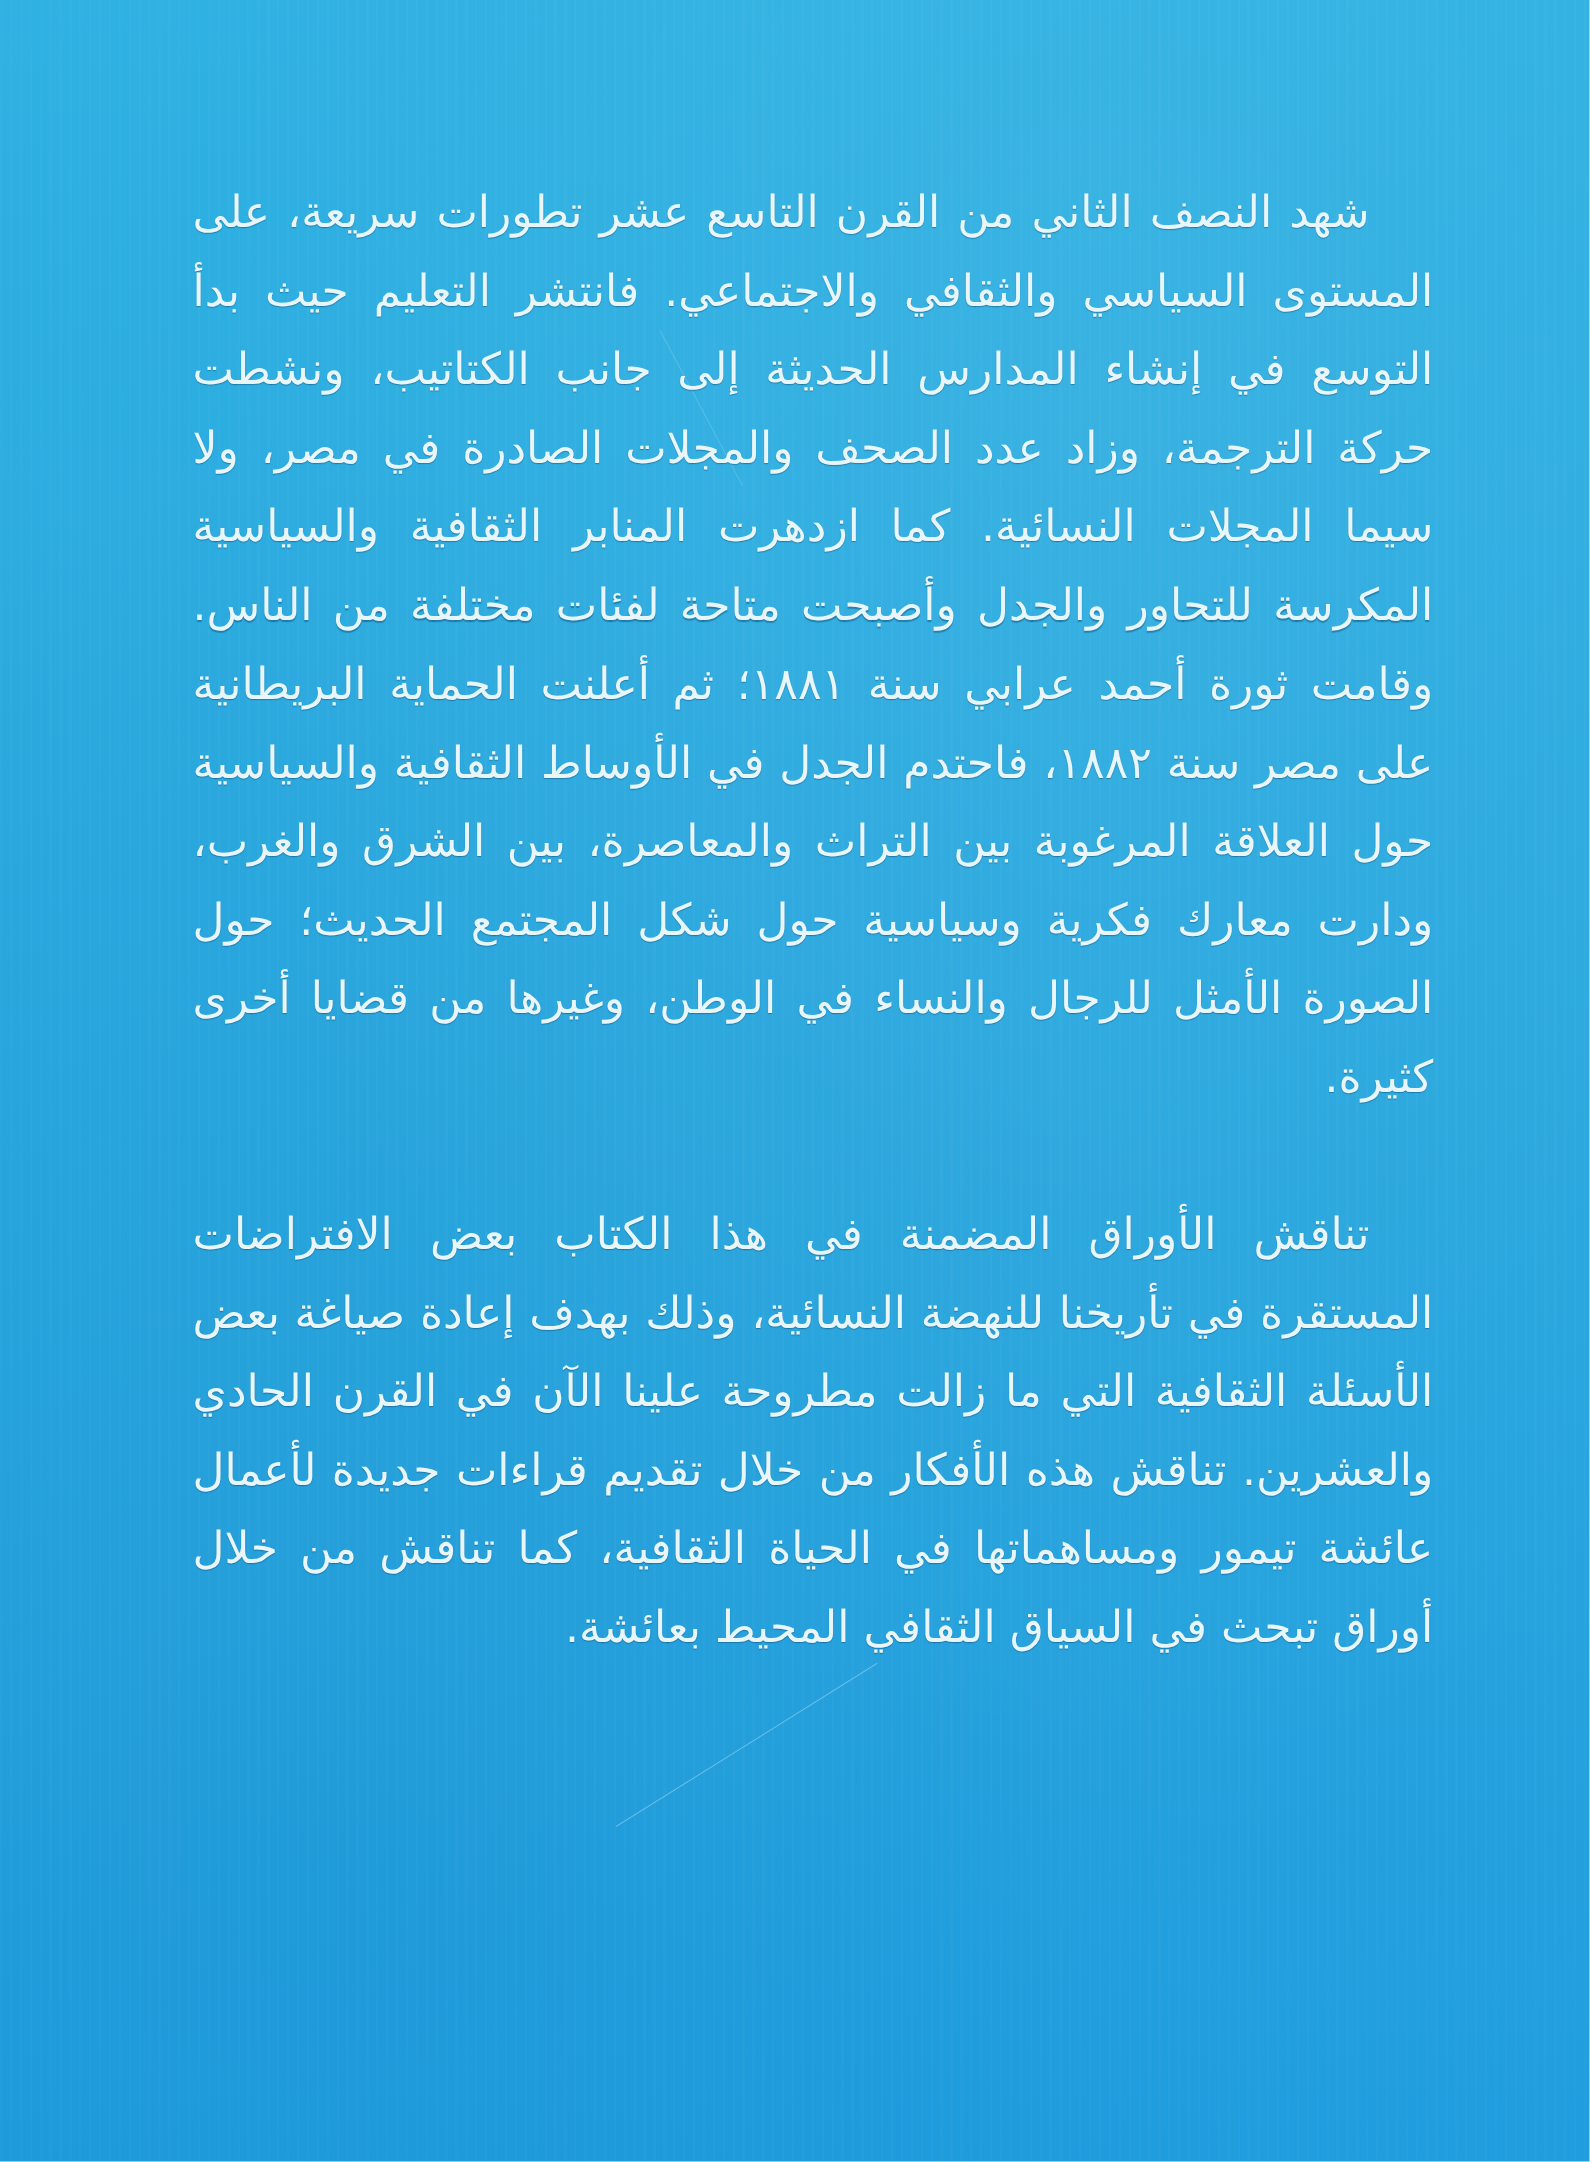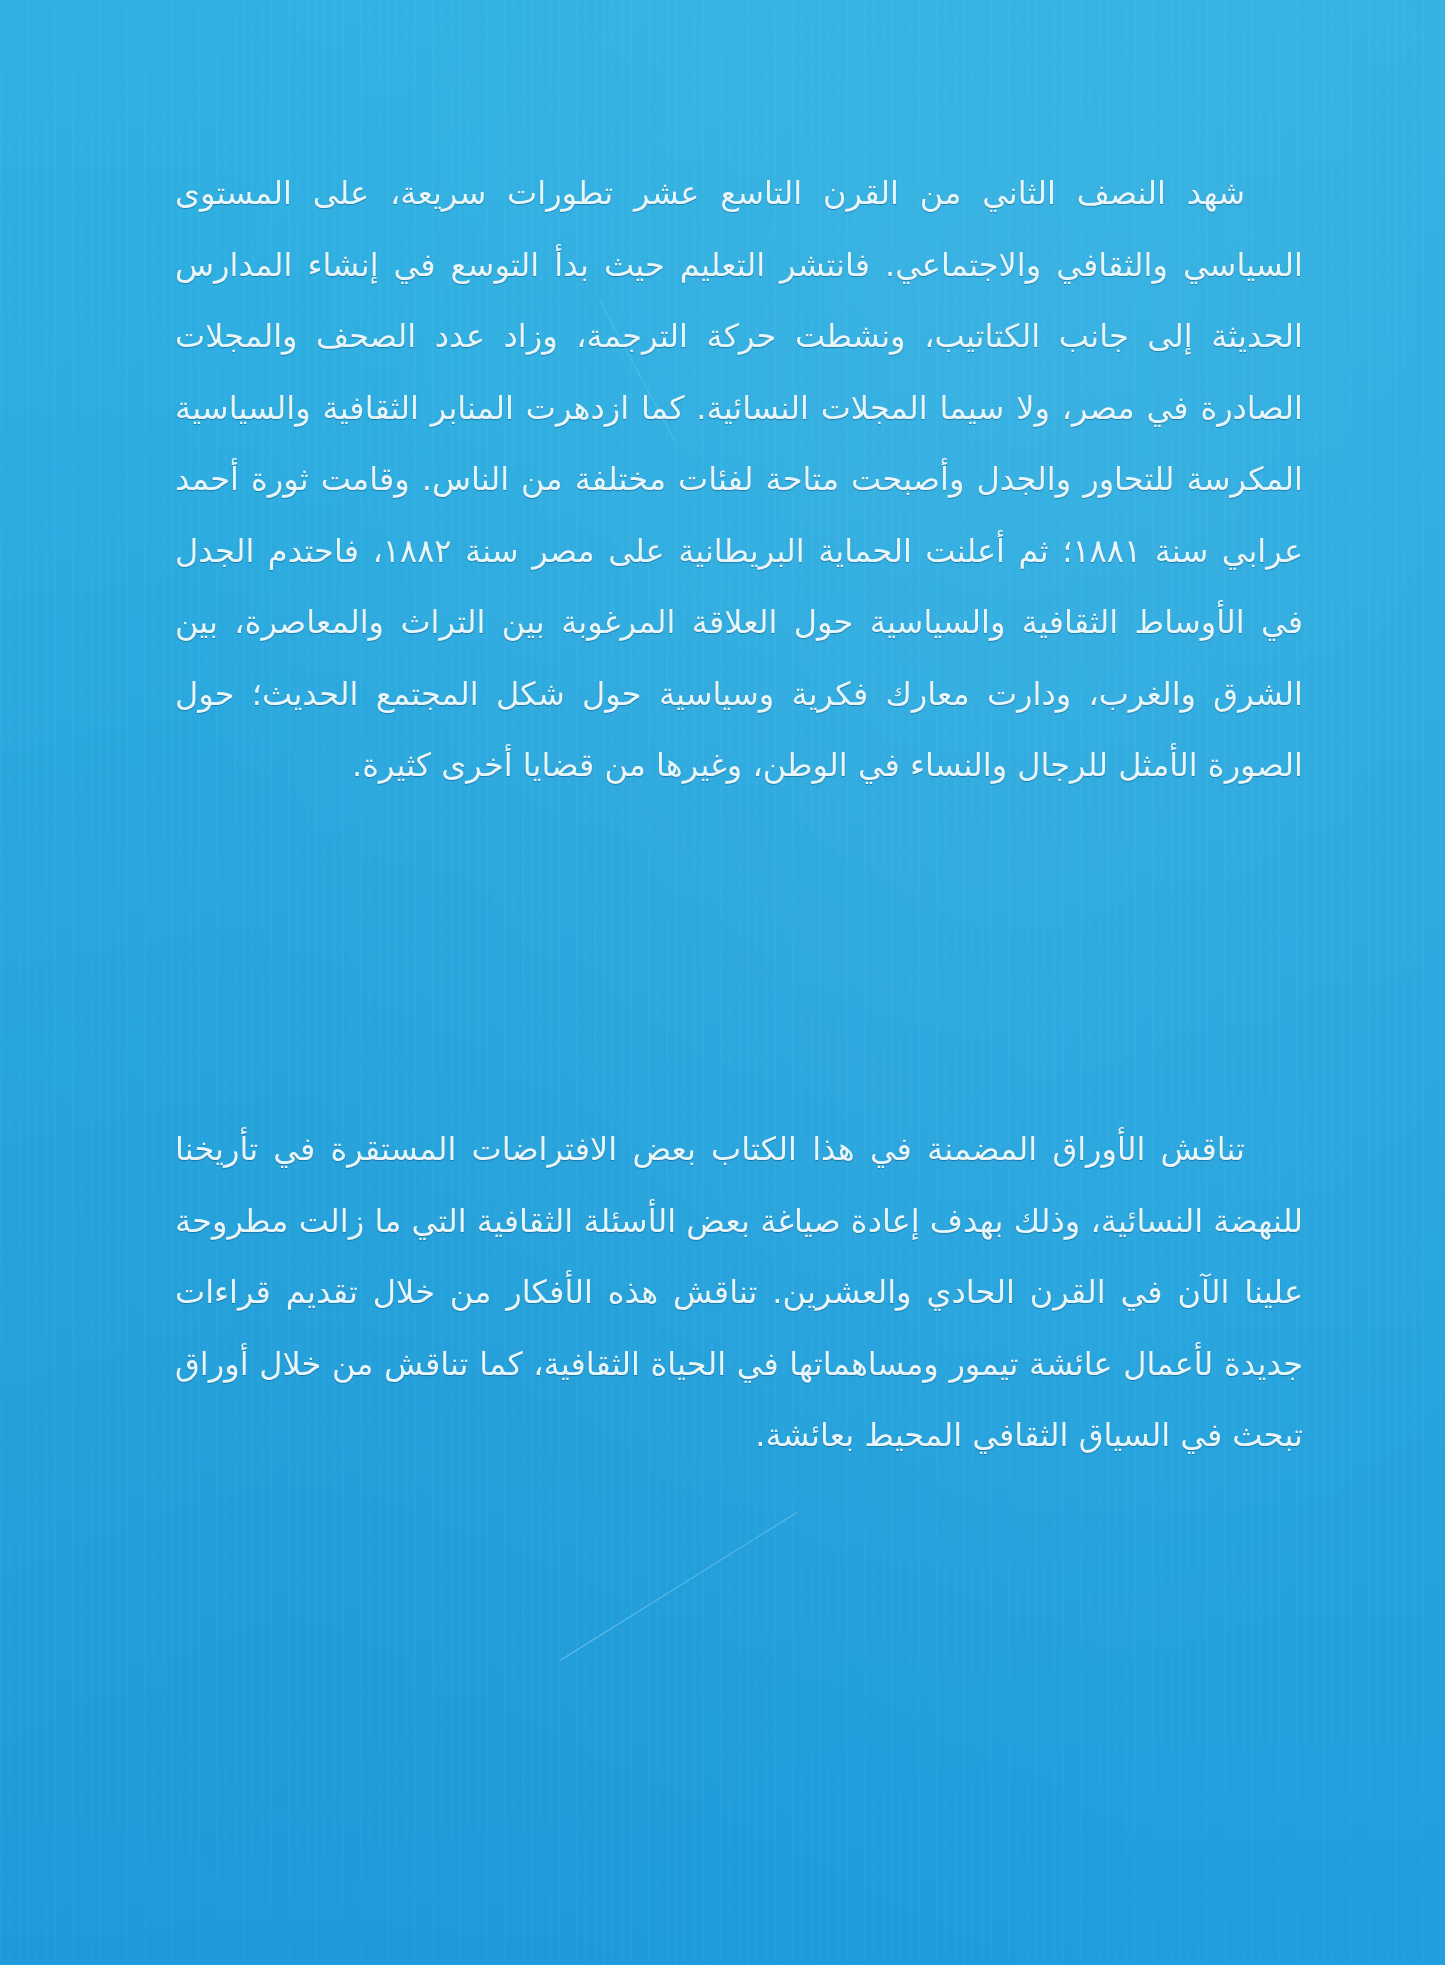--- a/index.html
+++ b/index.html
@@ -31,31 +31,31 @@
     pointer-events: none;
   }
   .block {
     position: absolute;
     left: 175px;
     width: 1128px;
     direction: rtl;
     text-align: justify;
     text-align-last: right;
     color: #e9f6f9;
-    font-size: 32px;
+    font-size: 40px;
     line-height: 71.5px;
     text-shadow: 0 1px 1px rgba(10, 70, 110, 0.45);
     letter-spacing: 0.2px;
   }
   .block p {
     margin: 0;
     text-indent: 58px;
   }
   #para-1 { top: 158px; }
-  #para-2 { top: 1114px; }
+  #para-2 { top: 1087px; }
 </style>
 </head>
 <body>
 
 <div class="texture"></div>
 <div class="scratch" style="left:560px; top:1660px; width:280px; transform:rotate(-32deg);"></div>
 <div class="scratch" style="left:600px; top:300px; width:160px; transform:rotate(62deg); opacity:0.5;"></div>
 
 <main>
   <section class="block" id="para-1">

